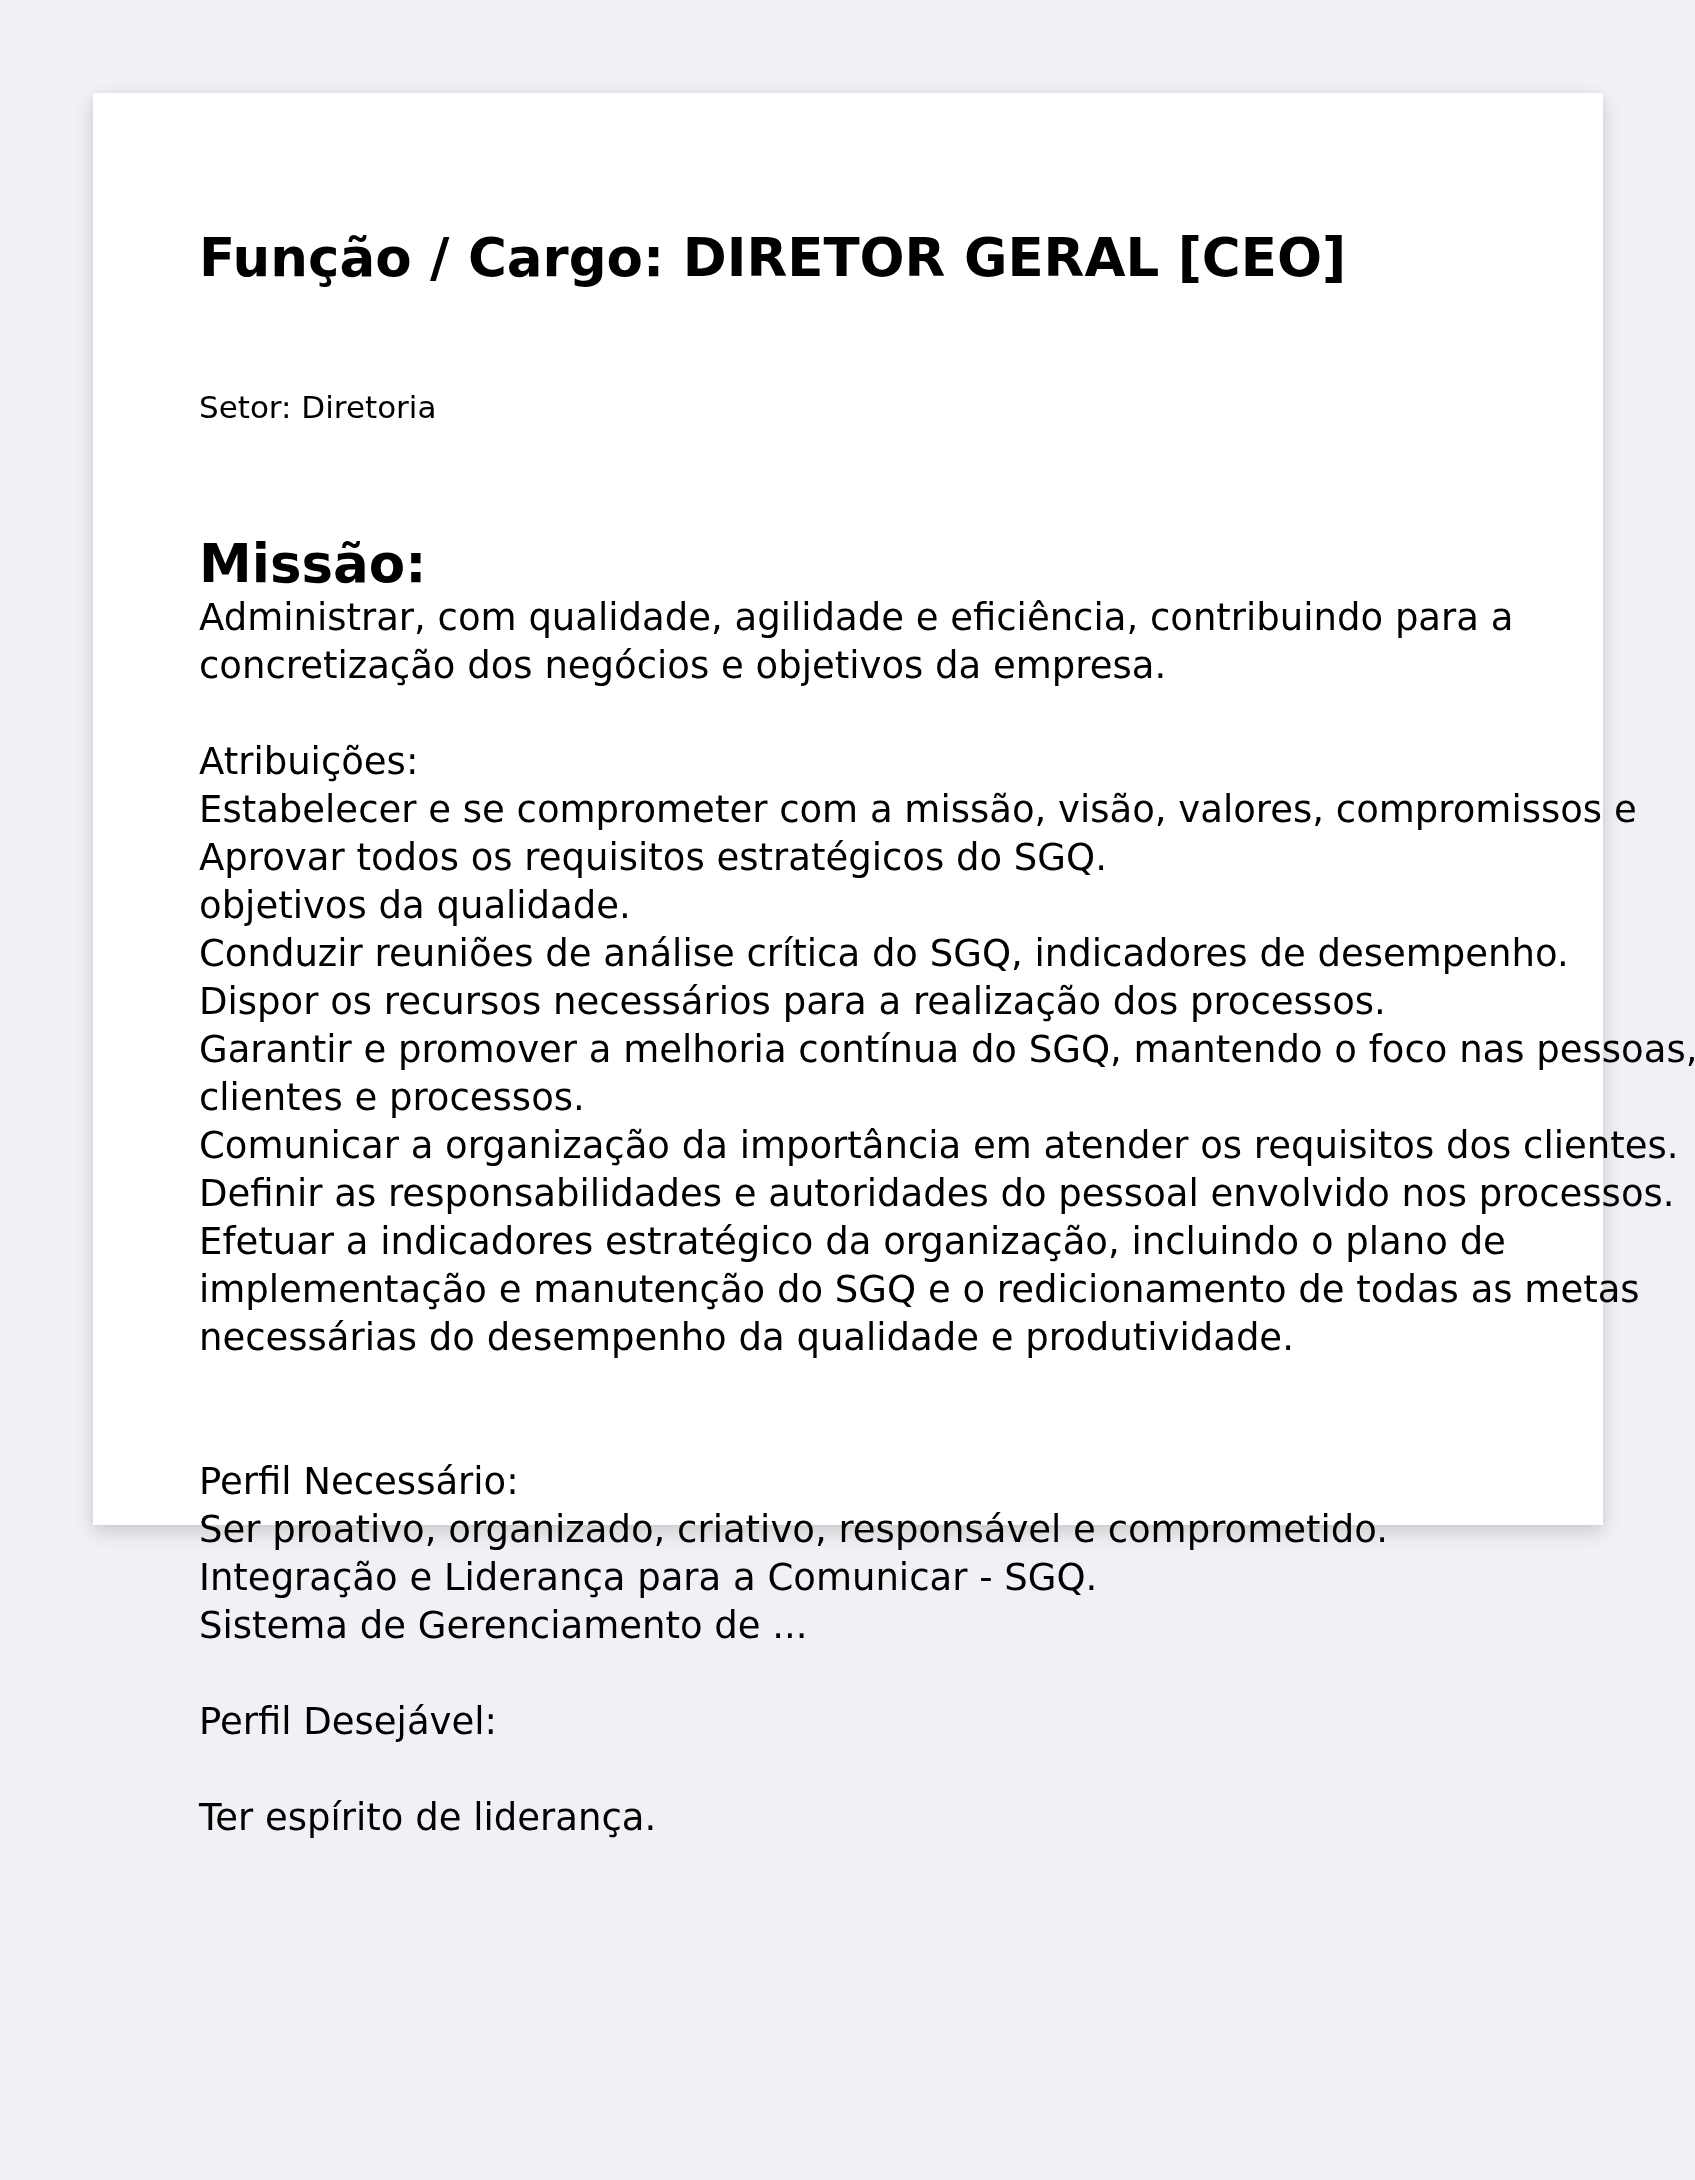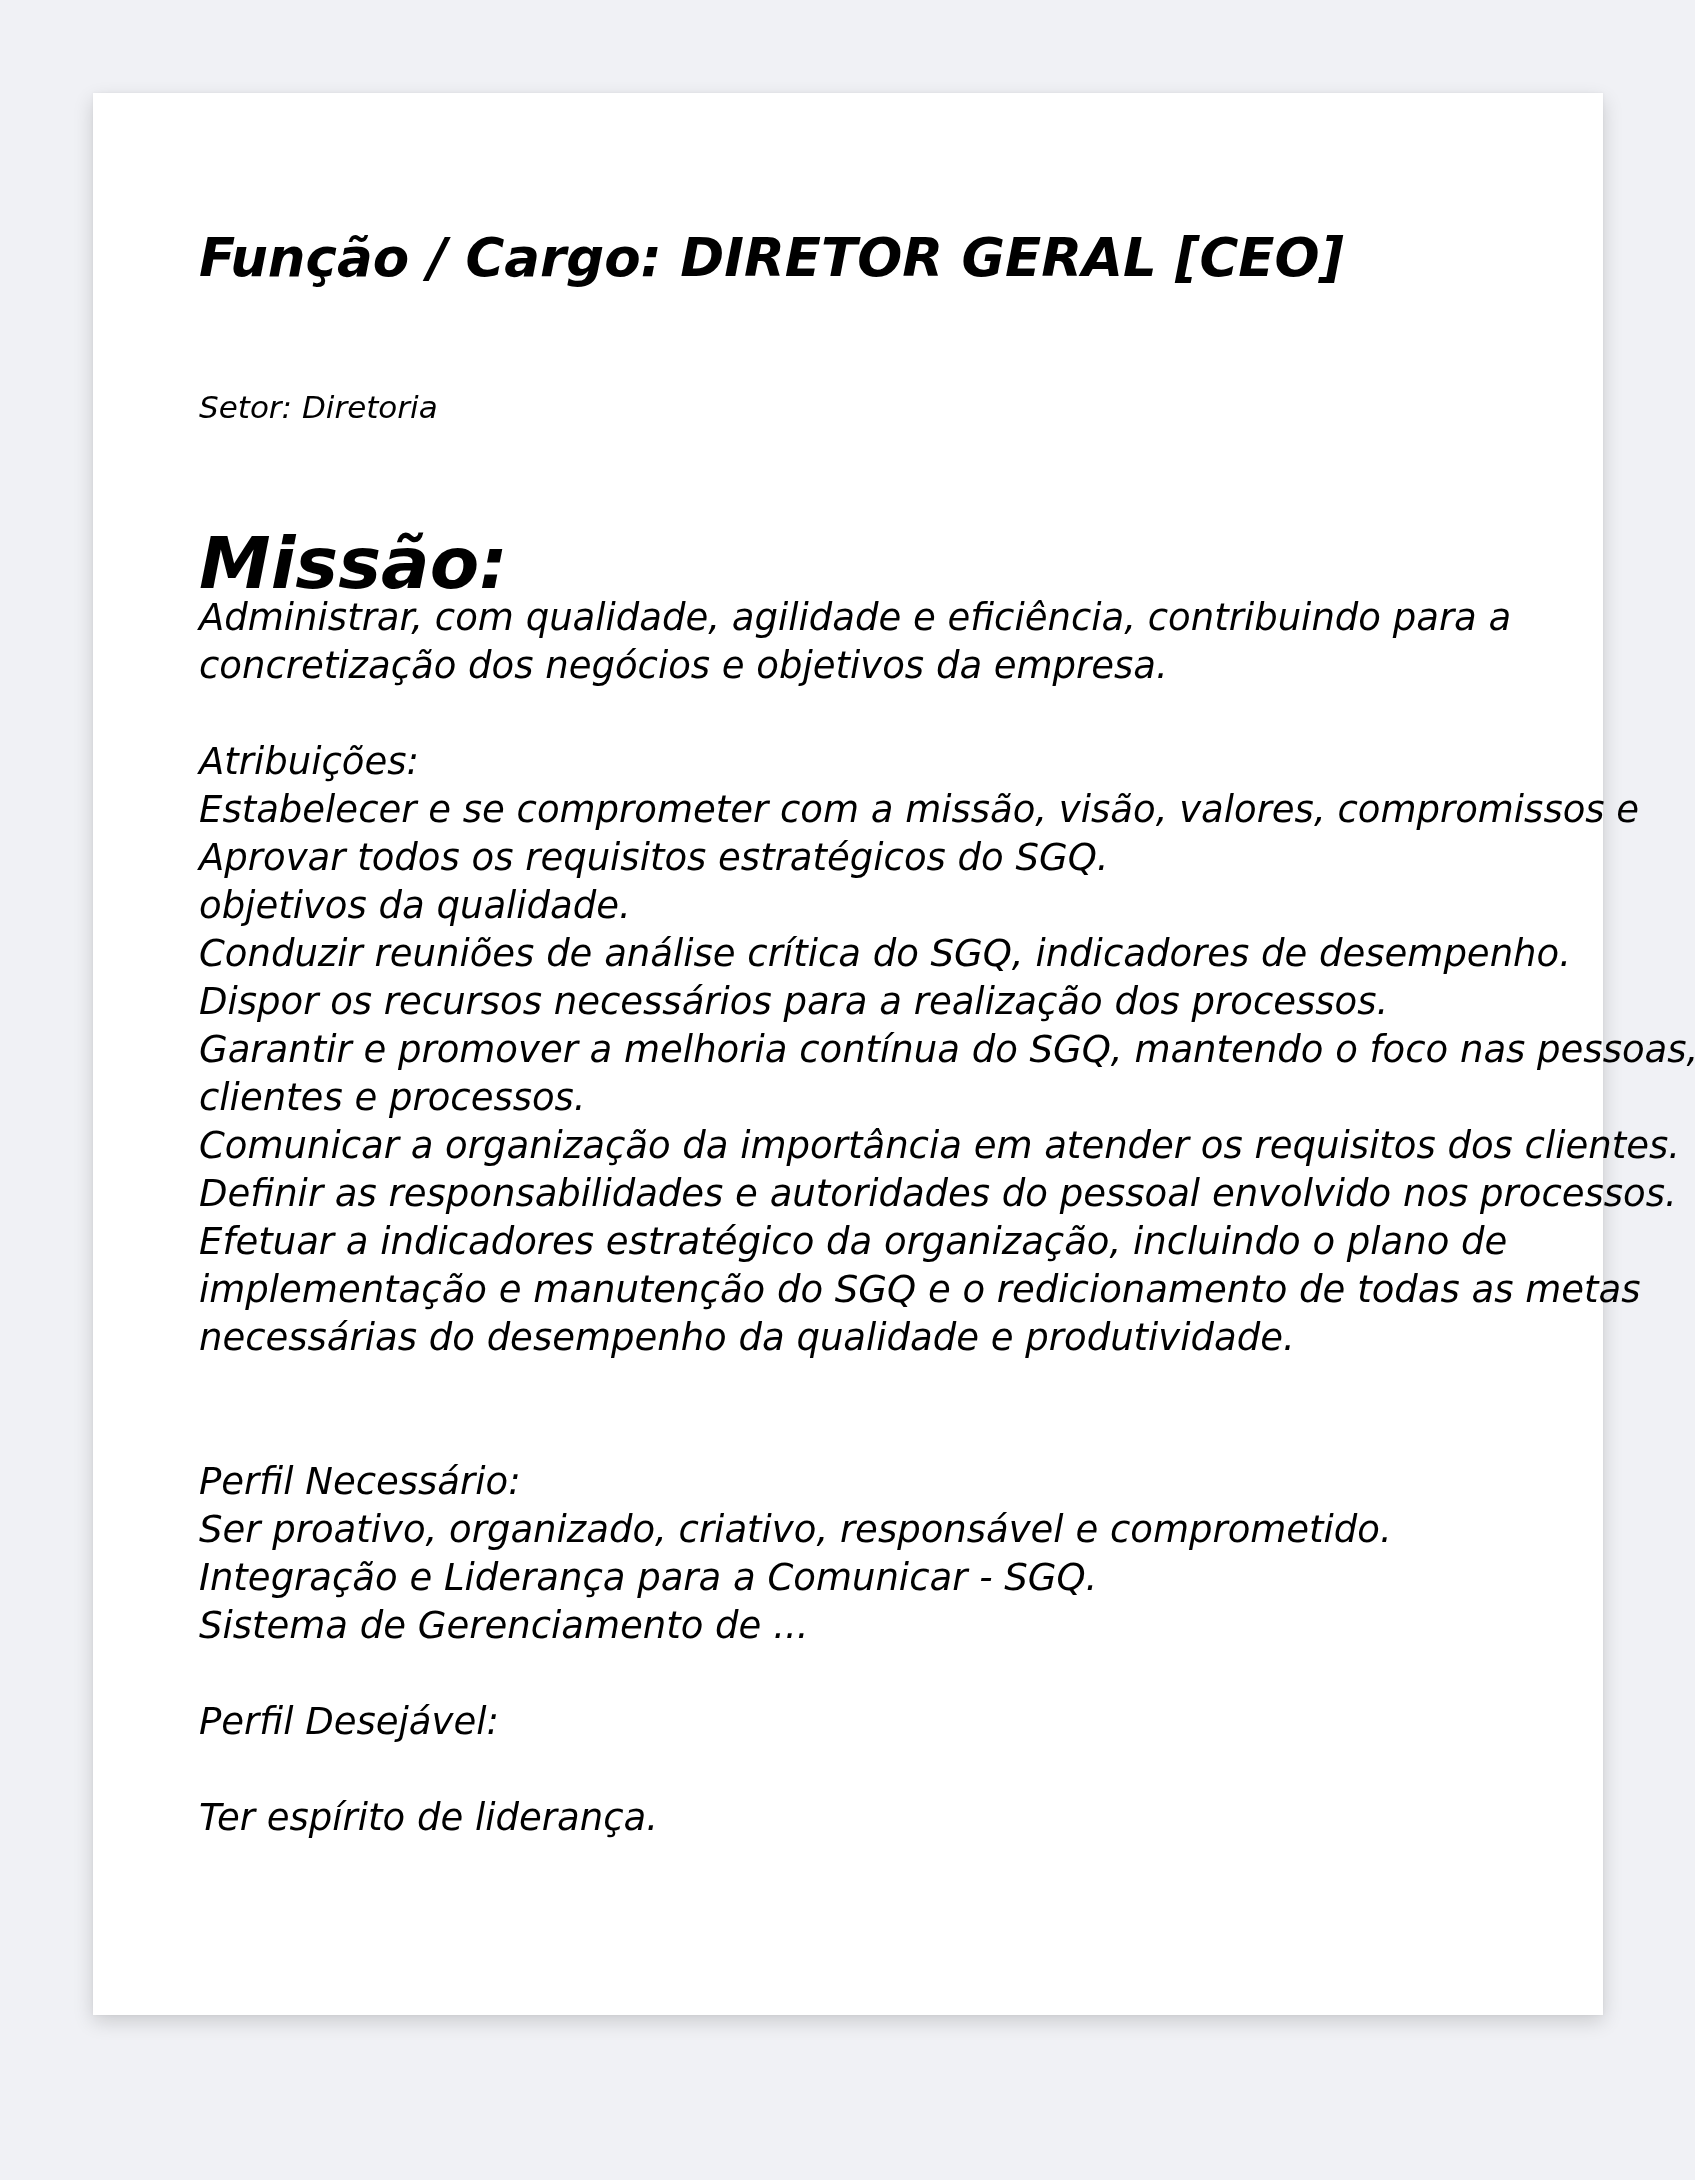--- a/index.html
+++ b/index.html
@@ -7,44 +7,43 @@
     width: 1696px; height: 2181px;
     background: #f0f1f5;
     position: relative;
     overflow: hidden;
     font-family: "DejaVu Sans", sans-serif;
     color: #000;
   }
   .page {
     position: absolute;
     left: 93px; top: 93px;
-    width: 1510px; height: 1922px;
+    width: 1510px; height: 1432px;
     background: #ffffff;
     box-shadow: 0 6.8px 19px rgba(0,0,0,0.16), 0 0 3.4px rgba(0,0,0,0.05);
-    font-style: italic;
   }
   .title {
     position: absolute;
     left: 106px; top: 134px;
     font-size: 53px; font-weight: bold;
     line-height: 61px;
     white-space: nowrap;
     margin: 0;
   }
   .sector {
     position: absolute;
     left: 106px; top: 290px;
     font-size: 31px; line-height: 48px;
     white-space: nowrap;
     text-align: right;
   }
   .heading {
     position: absolute;
     left: 106px; top: 440px;
-    font-size: 72px; font-weight: bold;
+    font-size: 53px; font-weight: bold;
     line-height: 61px;
     white-space: nowrap;
     margin: 0;
   }
   .body {
     position: absolute;
     left: 106px; top: 501px;
     font-size: 37px; line-height: 48px;
   }
   .line { height: 48px; white-space: nowrap; }

